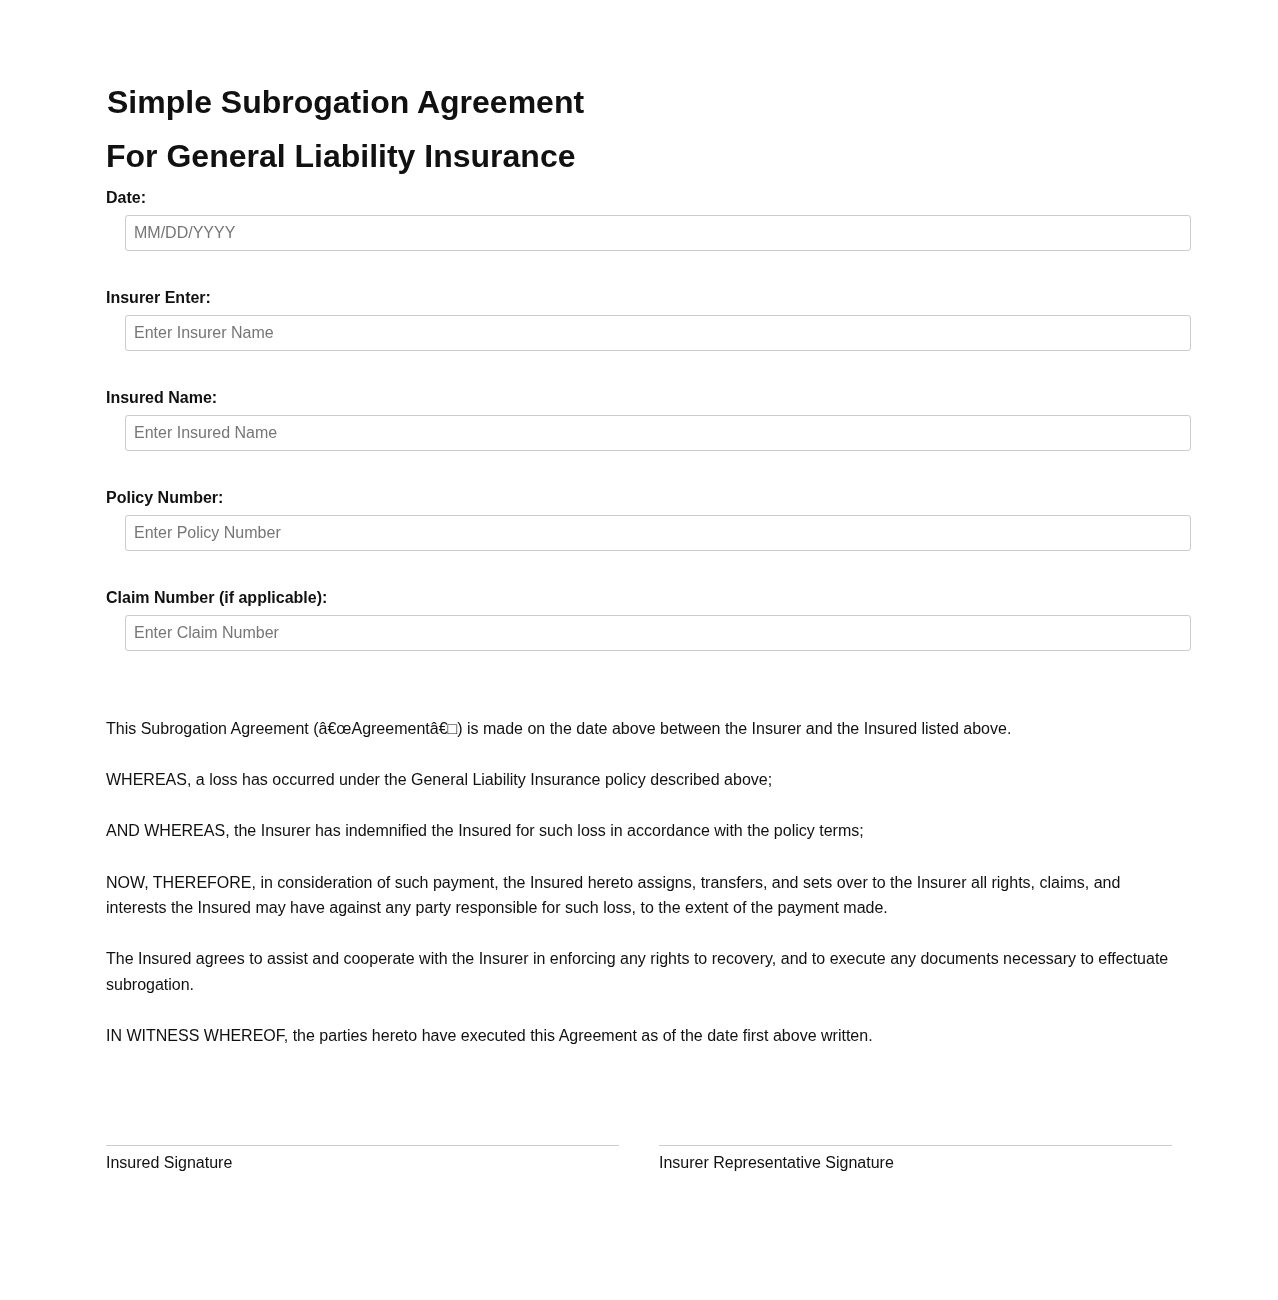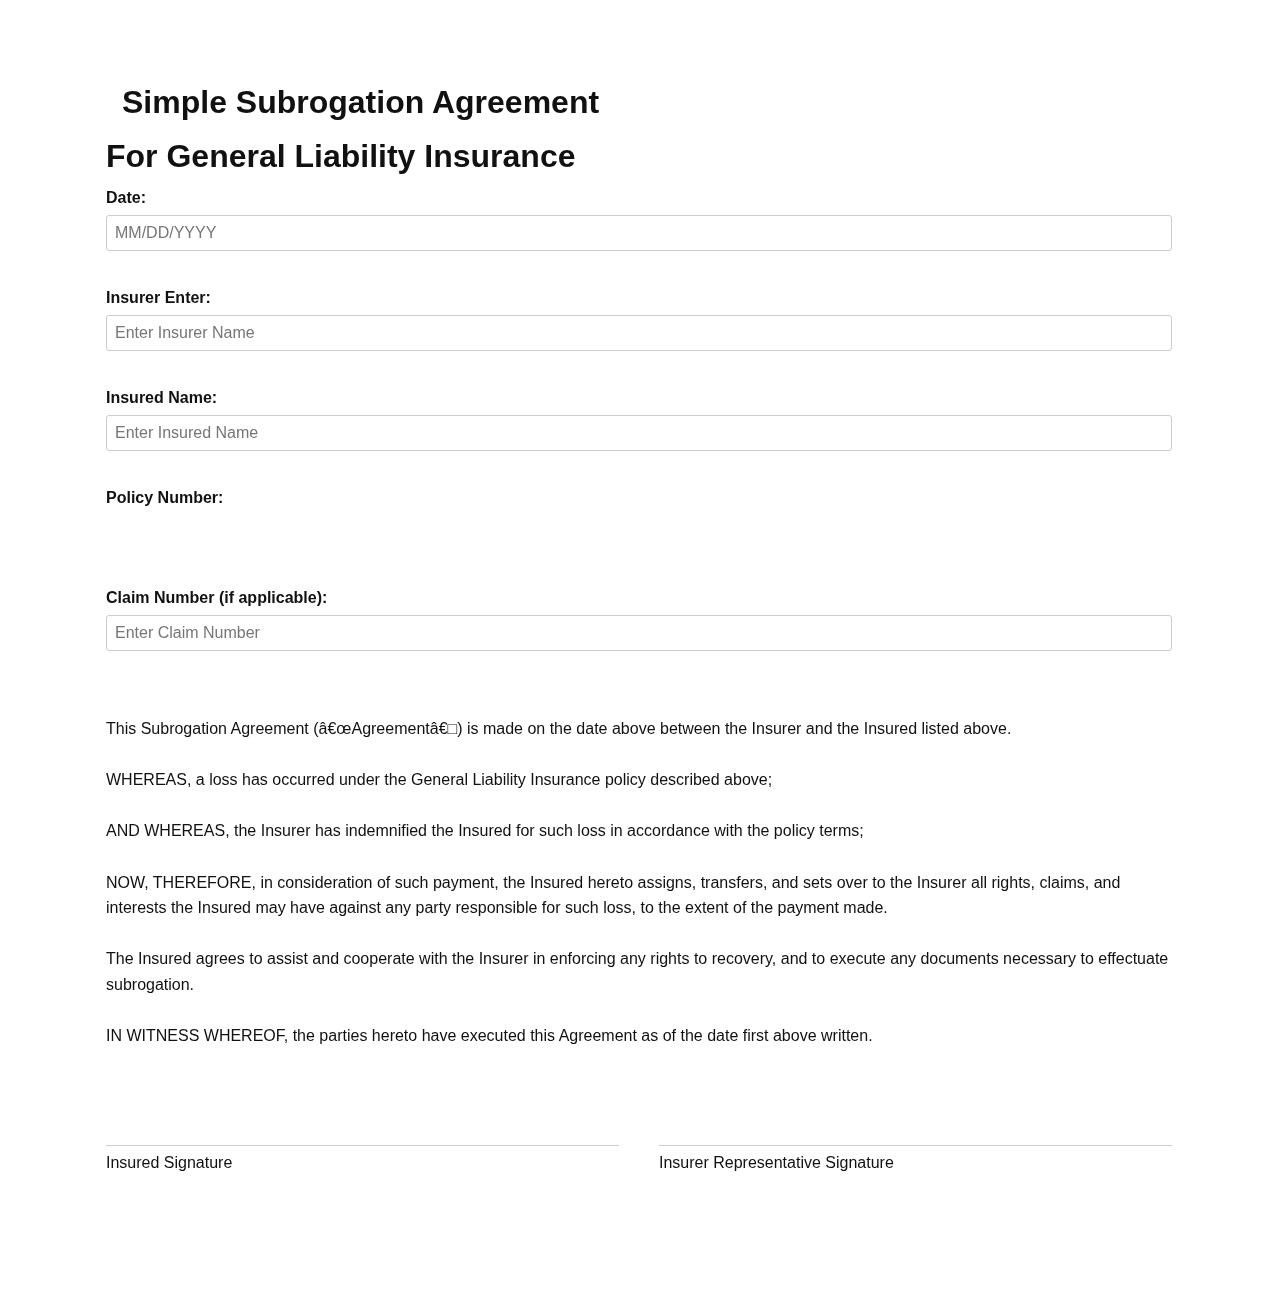--- a/index.html
+++ b/index.html
@@ -1,23 +1,23 @@
 <!DOCTYPE html>
 <html><head>
 <meta charset="utf-8">
 <style>
   html, body { margin: 0; padding: 0; background: #ffffff; }
   body { width: 1278px; height: 1300px; font-family: "Liberation Sans", sans-serif; color: #111; position: relative; }
   .page { position: absolute; left: 106px; top: 0; width: 1066px; }
-  h1 { position: absolute; top: 82px; left: 16px; margin: 0; font-size: 32px; font-weight: bold; line-height: 40px; }
+  h1 { position: absolute; top: 82px; left: 1px; margin: 0; font-size: 32px; font-weight: bold; line-height: 40px; }
   h2 { position: absolute; top: 140px; left: 0; margin: 0; font-size: 32px; font-weight: bold; line-height: 32px; }
   .field { position: absolute; left: 0; width: 1066px; }
   .field label { display: block; font-size: 16px; font-weight: bold; line-height: 20px; margin-bottom: 7px; }
   .field input { box-sizing: border-box; width: 1066px; height: 36px; border: 1px solid #cccccc; border-radius: 3px;
-                 padding: 0 8px; font-family: "Liberation Sans", sans-serif; font-size: 16px; color: #111; outline: none; }
+                 padding: 0 8px; font-family: "Liberation Sans", sans-serif; font-size: 16px; color: #111; outline: none; margin-left: 19px; }
   .field input::placeholder { color: #767676; }
   .body-text { position: absolute; left: 0; top: 716px; width: 1066px; font-size: 16px; line-height: 25.6px; }
   .body-text p { margin: 0 0 25.6px 0; }
   .sigs { position: absolute; left: 0; top: 1121px; width: 1066px; display: flex; justify-content: space-between; }
   .sig { width: 513px; margin-top: 24px; }
   .sig .line { border-top: 1px solid #cccccc; height: 0; margin-bottom: 8px; }
   .sig .label { font-size: 16px; line-height: 18px; }
 </style>
 </head>
 <body>
@@ -36,20 +36,21 @@
     <input type="text" placeholder="Enter Insurer Name" style="">
   </div>
 
   <div class="field" style="top:388px;">
     <label>Insured Name:</label>
     <input type="text" placeholder="Enter Insured Name" style="">
   </div>
 
   <div class="field" style="top:488px;">
     <label>Policy Number:</label>
+    <input type="text" placeholder="Enter Policy Number" style="">
   </div>
 
   <div class="field" style="top:588px;">
     <label>Claim Number (if applicable):</label>
     <input type="text" placeholder="Enter Claim Number" style="">
   </div>
 
   <div class="body-text">
     <p>This Subrogation Agreement (â€œAgreementâ€□) is made on the date above between the Insurer and the Insured listed above.</p>
     <p>WHEREAS, a loss has occurred under the General Liability Insurance policy described above;</p>

